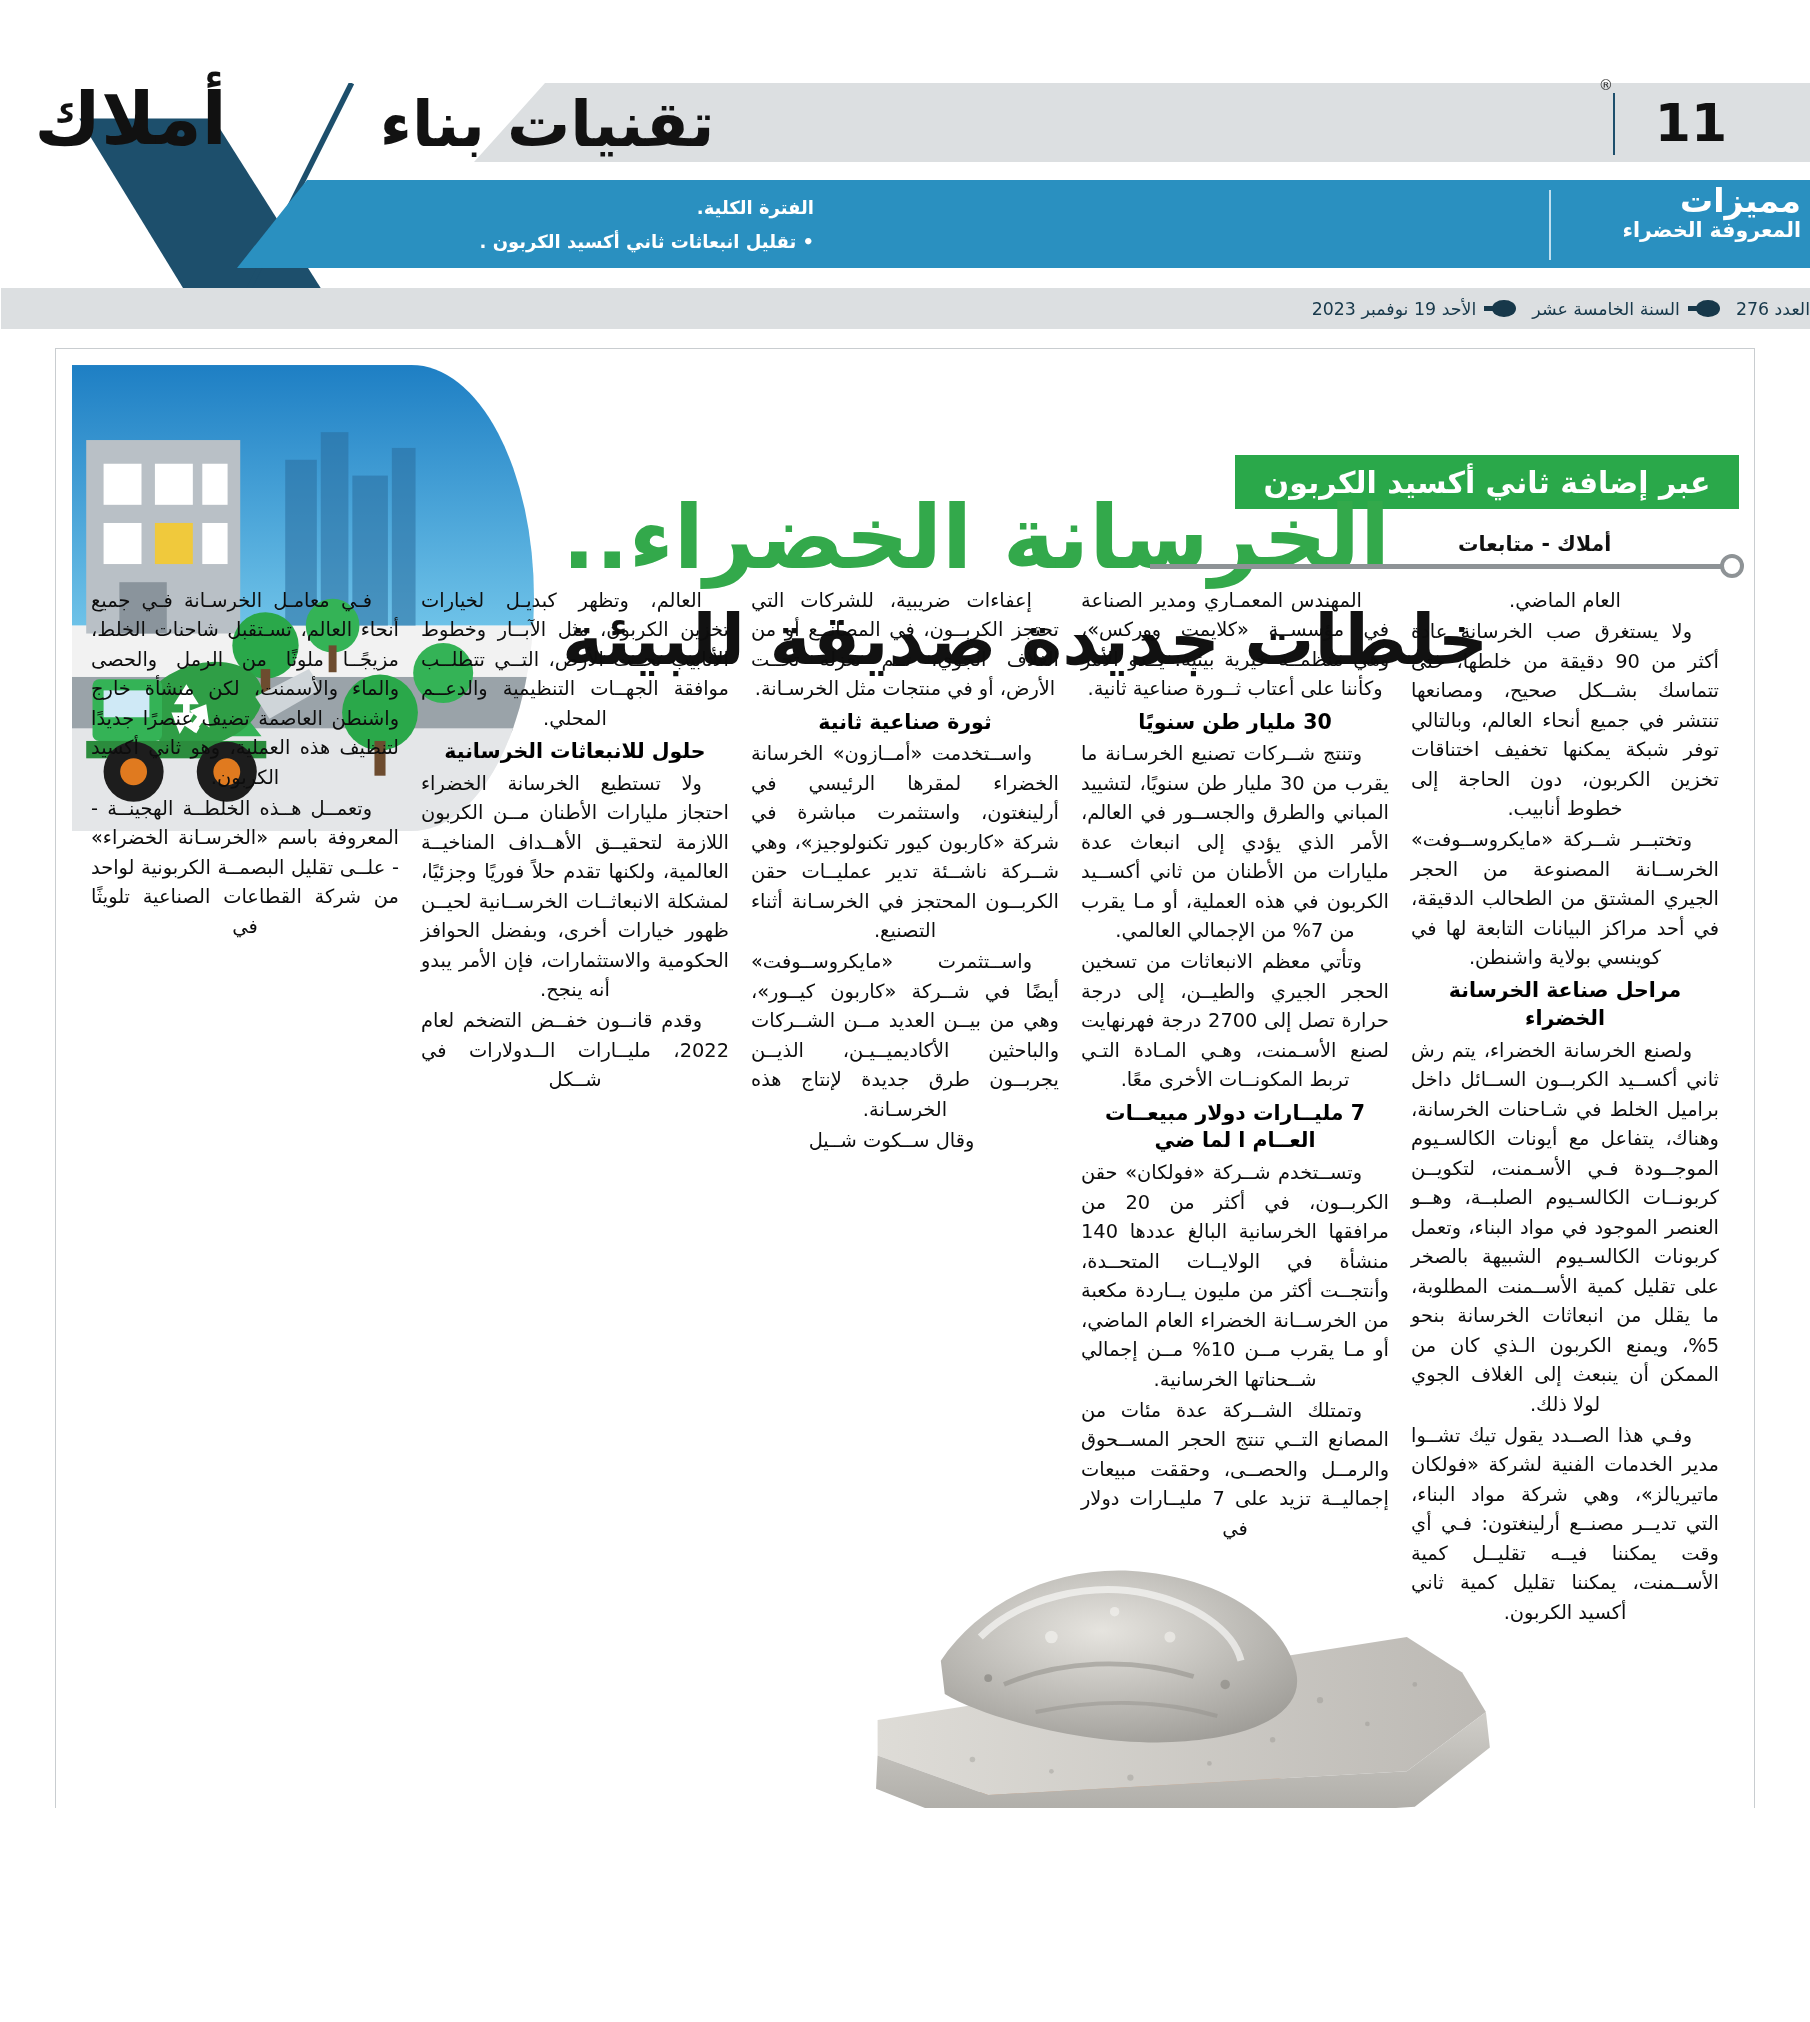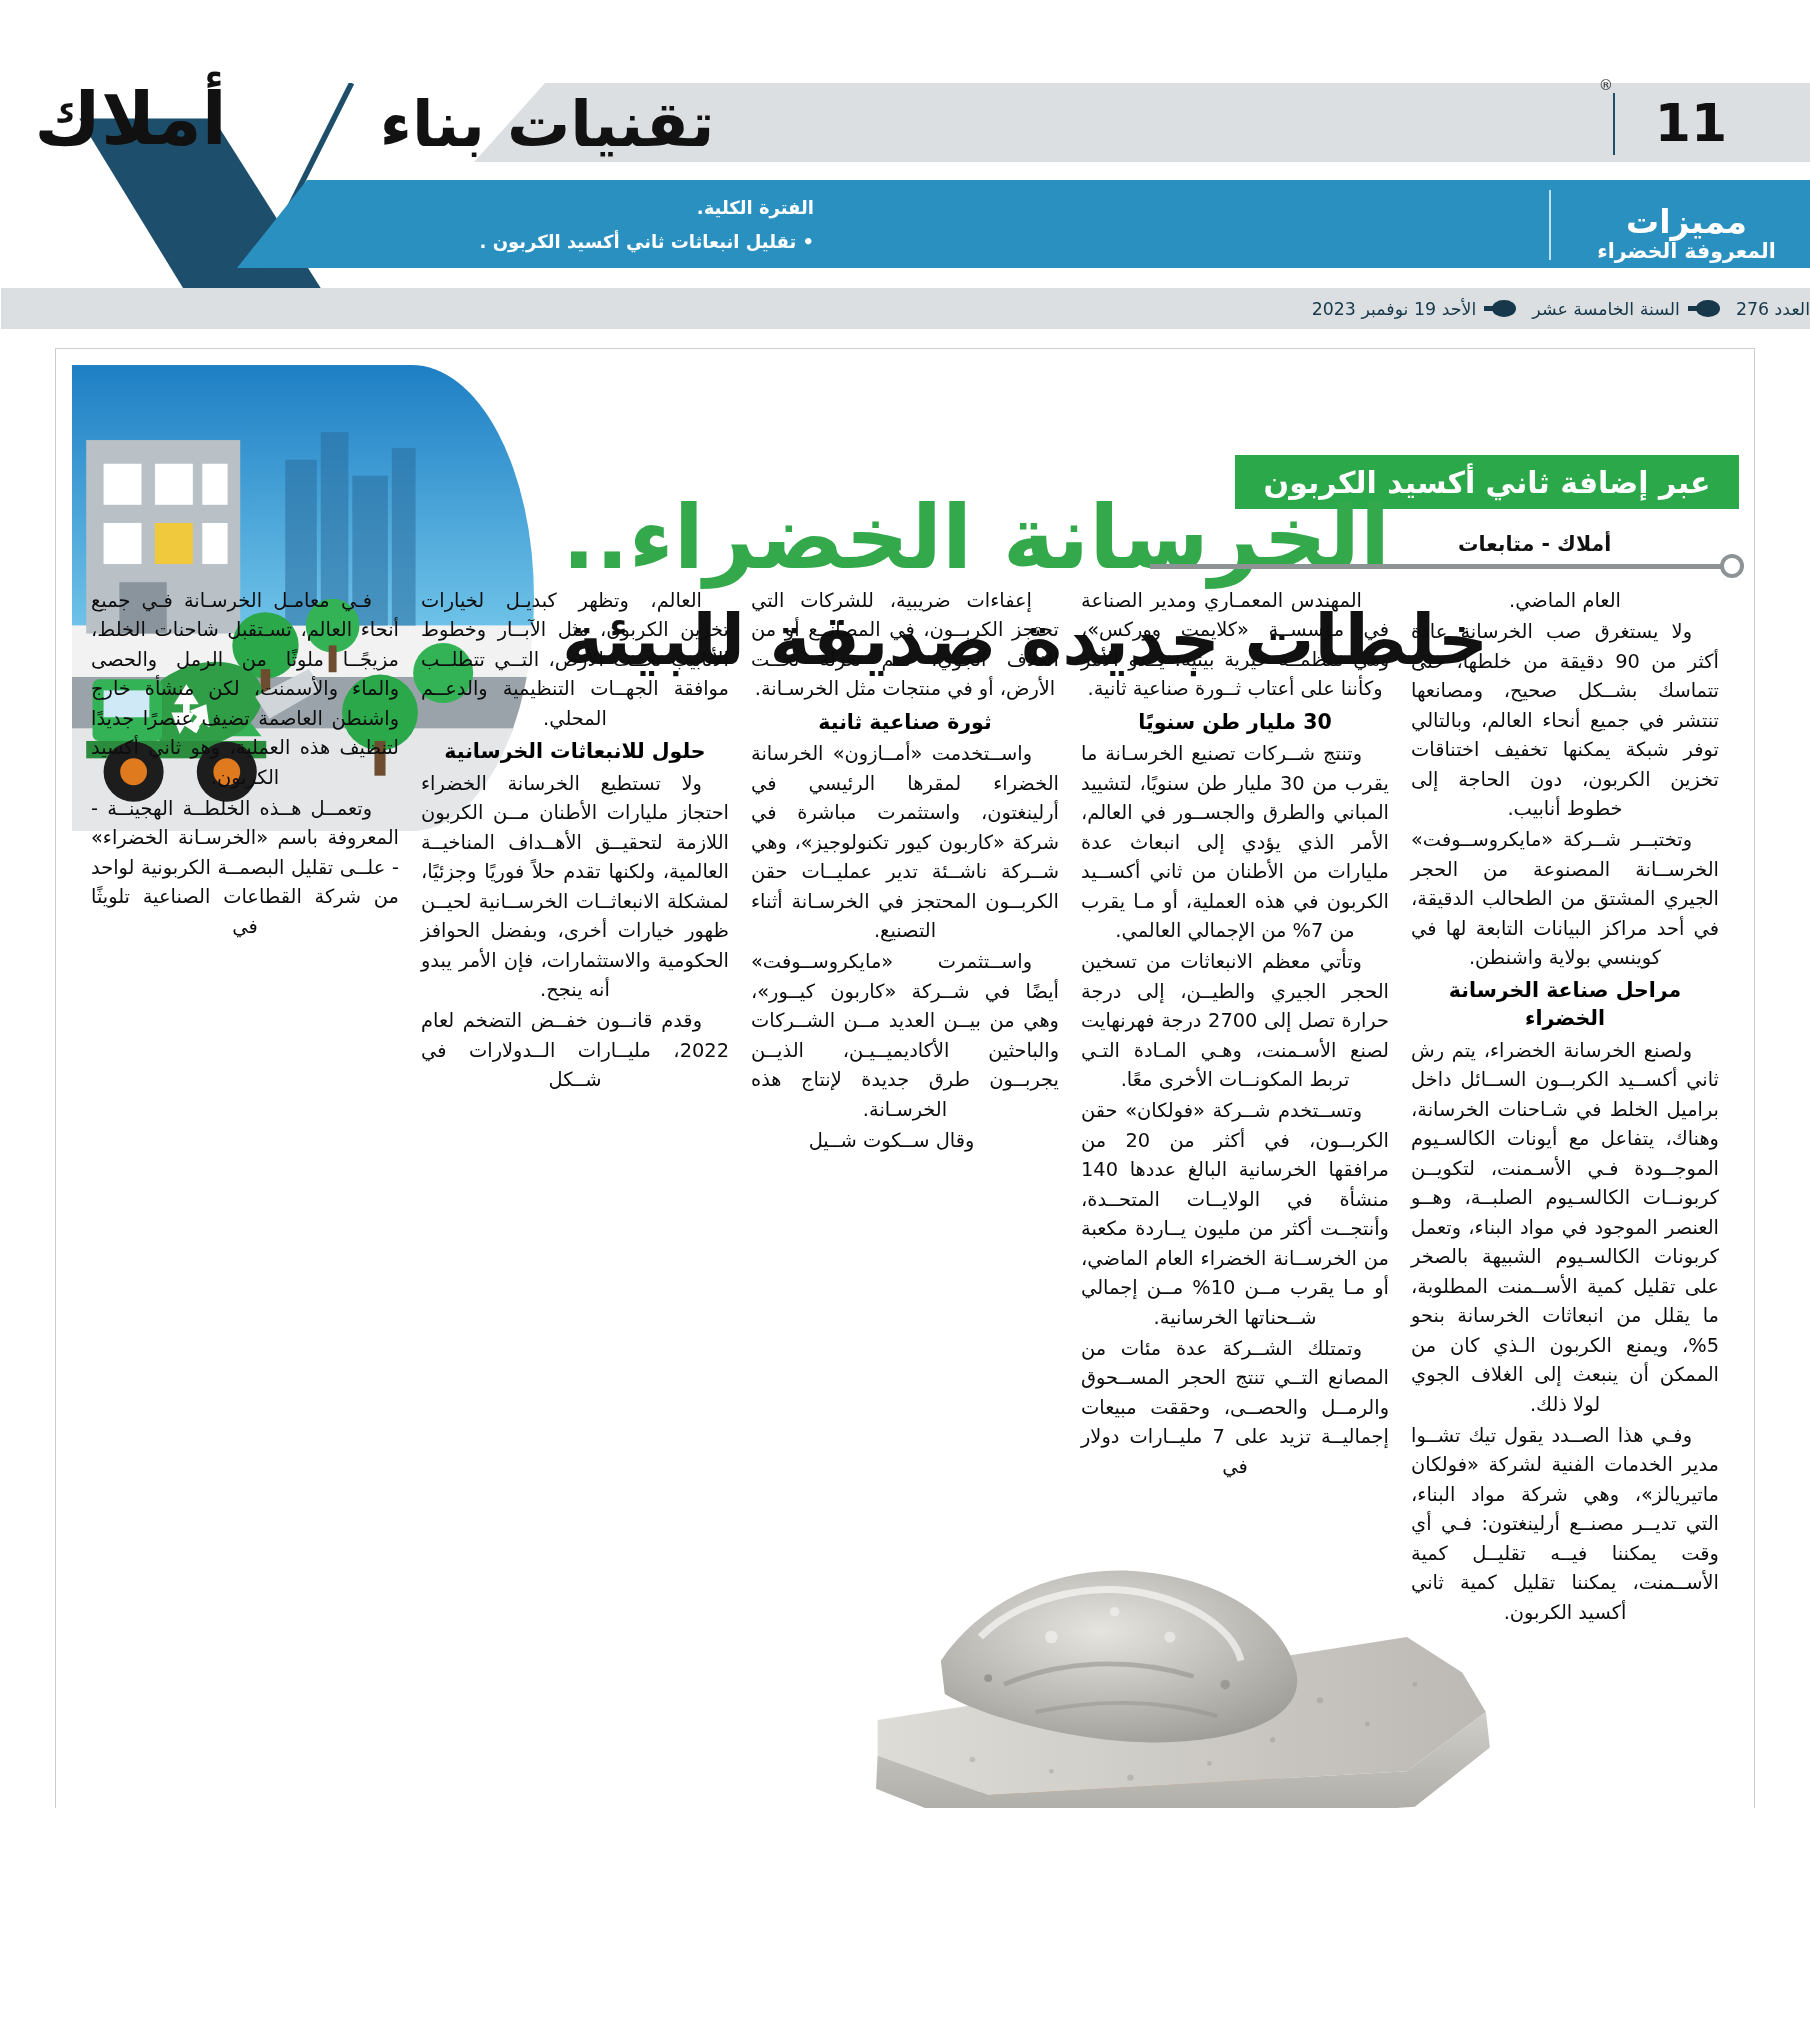--- a/index.html
+++ b/index.html
@@ -25,21 +25,21 @@
     display:flex;align-items:center;justify-content:center;
     font-size:63px;font-weight:bold;color:#121212;}
   .pagenum{position:absolute;left:1628px;top:83px;width:126px;height:79px;
     display:flex;align-items:center;justify-content:center;
     font-size:52px;font-weight:bold;color:#111;}
   .pagenum-rule{position:absolute;left:1613px;top:93px;width:2.4px;height:62px;background:#1d4f6c;}
 
   
   .feat-bar{position:absolute;left:237px;top:180px;width:1574px;height:88px;background:#2a90c0;
     clip-path:polygon(70px 0, 1574px 0, 1574px 88px, 0 88px);}
-  .feat-title{position:absolute;left:1572px;top:205px;width:229px;text-align:center;color:#fff;}
+  .feat-title{position:absolute;left:1572px;top:184px;width:229px;color:#fff;}
   .feat-title .t1{font-size:33px;font-weight:bold;line-height:1.05;}
   .feat-title .t2{font-size:20.5px;font-weight:bold;line-height:1.15;}
   .feat-div{position:absolute;left:1549px;top:190px;width:2.4px;height:70px;background:#bfe0f0;}
   .feat-cols{position:absolute;left:806px;top:183px;width:743px;height:83px;
     display:flex;flex-direction:column;justify-content:center;gap:2.4px;
     color:#fff;font-size:18px;font-weight:bold;text-align:right;padding-right:6.3px;}
   .feat-cols2{position:absolute;left:340px;top:183px;width:474px;height:83px;
     display:flex;flex-direction:column;justify-content:center;gap:12.6px;
     color:#fff;font-size:18px;font-weight:bold;text-align:right;}
 
@@ -239,20 +239,21 @@
         <p>واســتخدمت «أمــازون» الخرسانة الخضراء لمقرها الرئيسي في أرلينغتون، واستثمرت مباشرة في شركة «كاربون كيور تكنولوجيز»، وهي شــركة ناشــئة تدير عمليــات حقن الكربــون المحتجز في الخرسـانة أثناء التصنيع.</p>
         <p>واســتثمرت «مايكروســوفت» أيضًا في شــركة «كاربون كيــور»، وهي من بيــن العديد مــن الشــركات والباحثين الأكاديميــيـن، الذيــن يجربــون طرق جديدة لإنتاج هذه الخرسـانة.</p>
         <p>وقال ســكوت شــيل</p>
       </div>
 
       <div class="col">
         <p>المهندس المعمـاري ومدير الصناعة في مؤسســة «كلايمت ووركس»، وهي منظمــة خيرية بيئية: يــدو الأمر وكأننا على أعتاب ثــورة صناعية ثانية.</p>
         <h3>30 مليار طن سنويًا</h3>
         <p>وتنتج شــركات تصنيع الخرسـانة ما يقرب من 30 مليار طن سنويًا، لتشييد المباني والطرق والجســور في العالم، الأمر الذي يؤدي إلى انبعاث عدة مليارات من الأطنان من ثاني أكســيد الكربون في هذه العملية، أو مـا يقرب من 7% من الإجمالي العالمي.</p>
         <p>وتأتي معظم الانبعاثات من تسخين الحجر الجيري والطيــن، إلى درجة حرارة تصل إلى 2700 درجة فهرنهايت لصنع الأسـمنت، وهـي المـادة التـي تربط المكونــات الأخرى معًا.</p>
+        <h3>7 مليــارات دولار مبيعــات العــام ا لما ضي</h3>
         <p>وتســتخدم شــركة «فولكان» حقن الكربــون، في أكثر من 20 من مرافقها الخرسانية البالغ عددها 140 منشأة في الولايــات المتحــدة، وأنتجــت أكثر من مليون يــاردة مكعبة من الخرســانة الخضراء العام الماضي، أو مـا يقرب مــن 10% مــن إجمالي شــحناتها الخرسانية.</p>
         <p>وتمتلك الشــركة عدة مئات من المصانع التــي تنتج الحجر المســحوق والرمــل والحصــى، وحققت مبيعات إجماليــة تزيد على 7 مليــارات دولار في</p>
       </div>
 
       <div class="col">
         <p class="nolead">العام الماضي.</p>
         <p>ولا يستغرق صب الخرسانة عادة أكثر من 90 دقيقة من خلطها، حتى تتماسك بشــكل صحيح، ومصانعها تنتشر في جميع أنحاء العالم، وبالتالي توفر شبكة يمكنها تخفيف اختناقات تخزين الكربون، دون الحاجة إلى خطوط أنابيب.</p>
         <p>وتختبــر شــركة «مايكروســوفت» الخرســانة المصنوعة من الحجر الجيري المشتق من الطحالب الدقيقة، في أحد مراكز البيانات التابعة لها في كوينسي بولاية واشنطن.</p>
         <h3>مراحل صناعة الخرسانة الخضراء</h3>
         <p>ولصنع الخرسانة الخضراء، يتم رش ثاني أكســيد الكربــون الســائل داخل براميل الخلط في شـاحنات الخرسانة، وهناك، يتفاعل مع أيونات الكالسـيوم الموجــودة فـي الأسـمنت، لتكويــن كربونــات الكالسـيوم الصلبــة، وهــو العنصر الموجود في مواد البناء، وتعمل كربونات الكالسـيوم الشبيهة بالصخر على تقليل كمية الأســمنت المطلوبة، ما يقلل من انبعاثات الخرسانة بنحو 5%، ويمنع الكربون الـذي كان من الممكن أن ينبعث إلى الغلاف الجوي لولا ذلك.</p>

